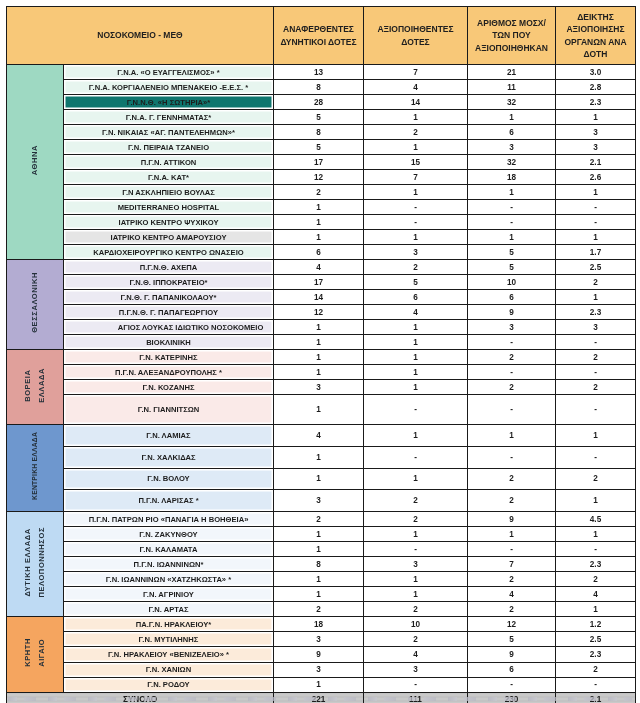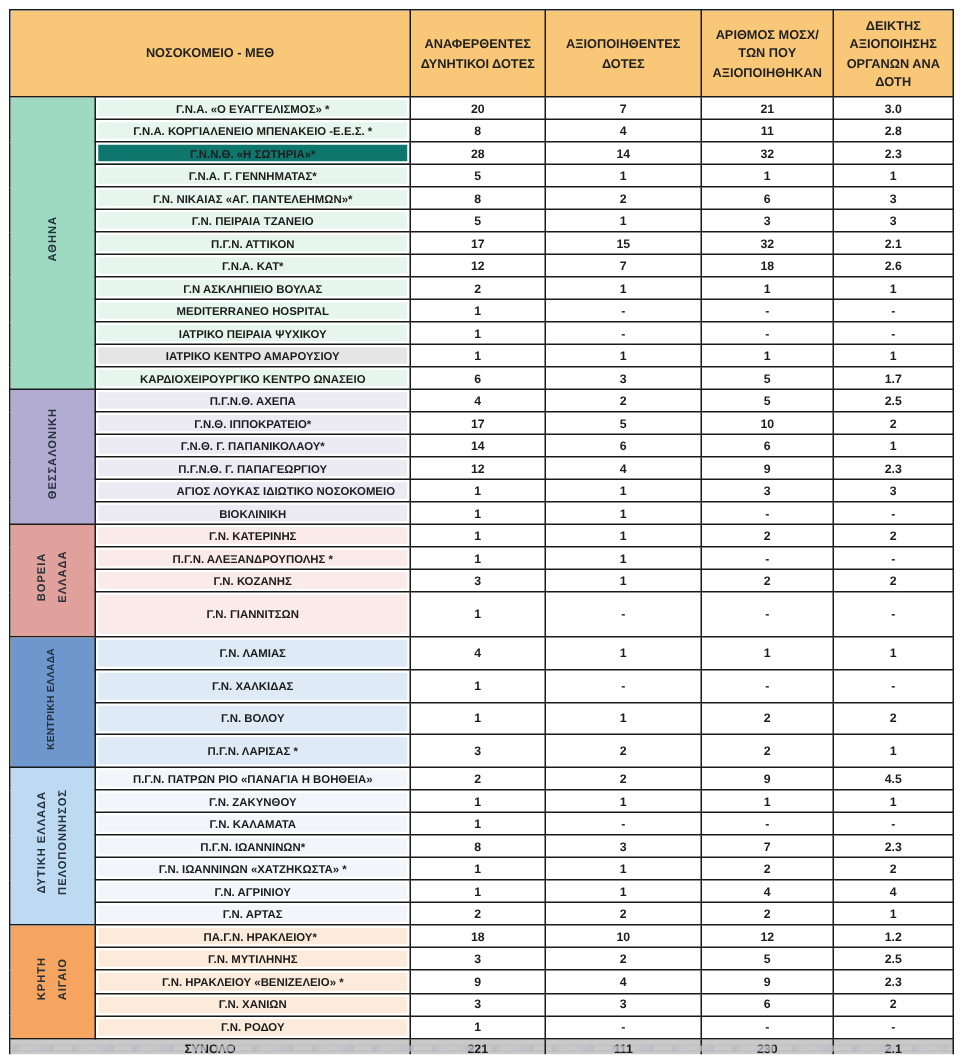--- a/index.html
+++ b/index.html
@@ -74,21 +74,21 @@
         <th class="th" style="background: rgb(248, 200, 120);">ΑΝΑΦΕΡΘΕΝΤΕΣ ΔΥΝΗΤΙΚΟΙ ΔΟΤΕΣ</th>
         <th class="th" style="background: rgb(248, 200, 120);">ΑΞΙΟΠΟΙΗΘΕΝΤΕΣ ΔΟΤΕΣ</th>
         <th class="th" style="background: rgb(248, 200, 120);">ΑΡΙΘΜΟΣ ΜΟΣΧ/ΤΩΝ ΠΟΥ ΑΞΙΟΠΟΙΗΘΗΚΑΝ</th>
         <th class="th" style="background: rgb(248, 200, 120);">ΔΕΙΚΤΗΣ ΑΞΙΟΠΟΙΗΣΗΣ ΟΡΓΑΝΩΝ ΑΝΑ ΔΟΤΗ</th>
       </tr>
     </thead>
     <tbody id="tbody">
         <tr style="height: 15px;">
           <td rowspan="13" class="band" style="background: rgb(158, 217, 194);"><div class="bandtxt">ΑΘΗΝΑ</div></td>
           <td class="name" style="background: rgb(231, 245, 239);">Γ.Ν.Α. «Ο ΕΥΑΓΓΕΛΙΣΜΟΣ» *</td>
-          <td class="val">20</td>
+          <td class="val">13</td>
           <td class="val">7</td>
           <td class="val">21</td>
           <td class="val">3.0</td>
         </tr>
         <tr style="height: 15px;">
           <td class="name" style="background: rgb(231, 245, 239);">Γ.Ν.Α. ΚΟΡΓΙΑΛΕΝΕΙΟ ΜΠΕΝΑΚΕΙΟ -Ε.Ε.Σ. *</td>
           <td class="val">8</td>
           <td class="val">4</td>
           <td class="val">11</td>
           <td class="val">2.8</td>
@@ -143,21 +143,21 @@
           <td class="val">1</td>
         </tr>
         <tr style="height: 15px;">
           <td class="name" style="background: rgb(231, 245, 239);">MEDITERRANEO HOSPITAL</td>
           <td class="val">1</td>
           <td class="val">-</td>
           <td class="val">-</td>
           <td class="val">-</td>
         </tr>
         <tr style="height: 15px;">
-          <td class="name" style="background: rgb(231, 245, 239);">ΙΑΤΡΙΚΟ ΠΕΙΡΑΙΑ ΨΥΧΙΚΟΥ</td>
+          <td class="name" style="background: rgb(231, 245, 239);">ΙΑΤΡΙΚΟ ΚΕΝΤΡΟ ΨΥΧΙΚΟΥ</td>
           <td class="val">1</td>
           <td class="val">-</td>
           <td class="val">-</td>
           <td class="val">-</td>
         </tr>
         <tr style="height: 15px;">
           <td class="name" style="background: #e5e5e5;">ΙΑΤΡΙΚΟ ΚΕΝΤΡΟ ΑΜΑΡΟΥΣΙΟΥ</td>
           <td class="val">1</td>
           <td class="val">1</td>
           <td class="val">1</td>

